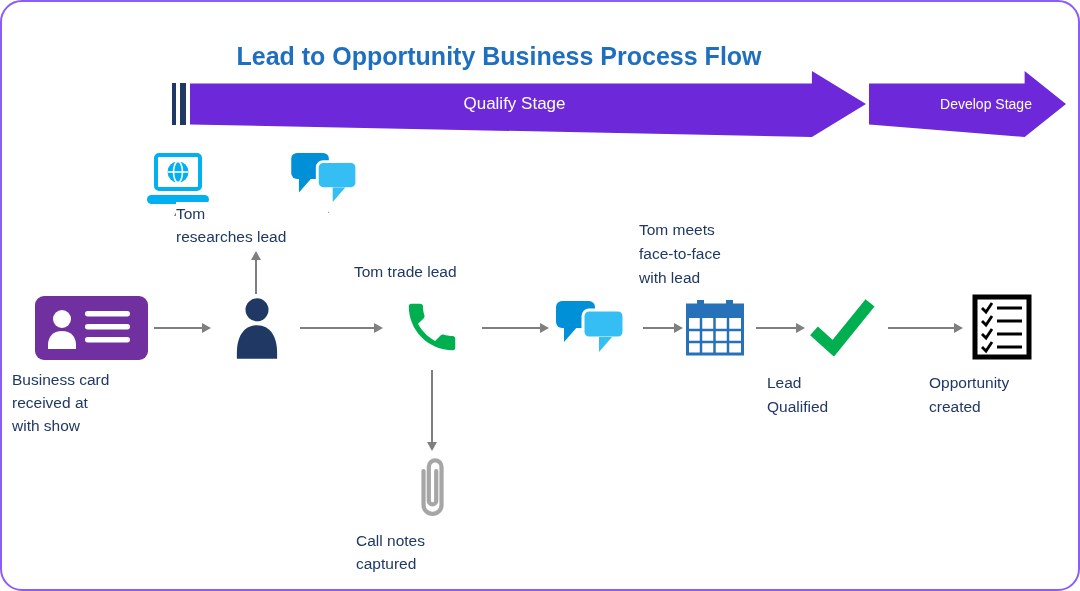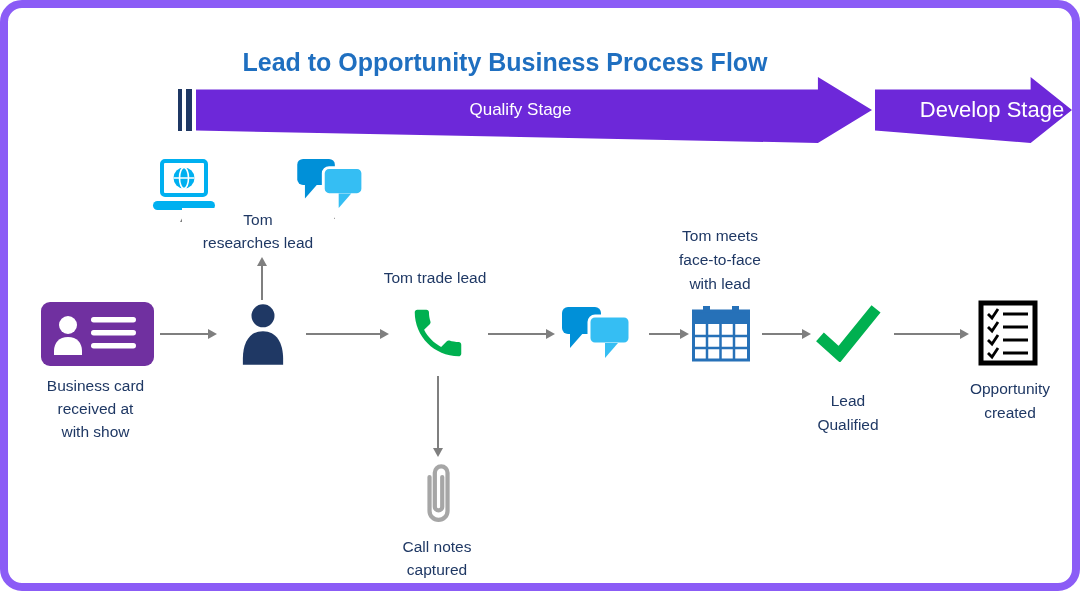--- a/index.html
+++ b/index.html
@@ -1,26 +1,26 @@
 <!DOCTYPE html>
 <html><head>
 <meta charset="utf-8">
 <style>
   * { margin:0; padding:0; box-sizing:border-box; }
   body { font-family:"Liberation Sans", sans-serif; background:#ffffff; }
   .canvas { position:relative; width:1080px; height:591px; background:#ffffff;
-            border:8px solid #8b5cf6; border-radius:22px; overflow:hidden; }
+            border:2px solid #8b5cf6; border-radius:22px; overflow:hidden; }
   .title { position:absolute; left:137px; top:40px; width:720px; text-align:center;
            font-size:25px; font-weight:bold; color:#1F6FC0; }
   .banner { position:absolute; background:#6d28d9; }
   .banner .txt { position:absolute; top:50%; transform:translateY(-50%);
                  text-align:center; font-size:17px; color:#ffffff; }
   .stripe { position:absolute; background:#1F3864; }
   .lbl { position:absolute; color:#1F3864; font-size:15.5px; line-height:23px;
-         text-align:center; white-space:pre-line; }
+         white-space:pre-line; }
   .hline { position:absolute; height:2.4px; background:#7F7F7F; }
   .vline { position:absolute; width:2.4px; background:#7F7F7F; }
   .head  { position:absolute; width:0; height:0; }
   .head-r { border-top:5.5px solid transparent; border-bottom:5.5px solid transparent; border-left:9px solid #7F7F7F; }
   .head-u { border-left:5.5px solid transparent; border-right:5.5px solid transparent; border-bottom:9px solid #7F7F7F; }
   .head-d { border-left:5.5px solid transparent; border-right:5.5px solid transparent; border-top:9px solid #7F7F7F; }
   .abs { position:absolute; }
 </style>
 </head>
 <body>
@@ -30,21 +30,21 @@
   <div class="title">Lead to Opportunity Business Process Flow</div>
 
   <div class="stripe" style="left:170px;top:81px;width:4px;height:42px;"></div>
   <div class="stripe" style="left:178px;top:81px;width:6px;height:42px;"></div>
 
   <div class="banner" style="left:188px;top:69px;width:676px;height:66px;clip-path:polygon(0 19%,92% 19%,92% 0,100% 50%,92% 100%,0 81%);">
     <span class="txt" style="left:0;right:4%;">Qualify Stage</span>
   </div>
 
   <div class="banner" style="left:867px;top:69px;width:197px;height:66px;clip-path:polygon(0 19%,79% 19%,79% 0,100% 50%,79% 100%,0 81%);">
-    <span class="txt" style="left:0;right:0;font-size:22px;padding-left:37px;">Develop Stage</span>
+    <span class="txt" style="left:0;right:0;font-size:14px;padding-left:37px;">Develop Stage</span>
   </div>
 
   <svg class="abs" style="left:33px;top:294px;" width="113" height="64" viewBox="0 0 113 64">
     <rect x="0" y="0" width="113" height="64" rx="9" fill="#7030A0"></rect>
     <circle cx="27" cy="23" r="9" fill="#ffffff"></circle>
     <path d="M27 35 c-9 0 -14 6 -14 14 v4 h28 v-4 c0 -8 -5 -14 -14 -14 z" fill="#ffffff"></path>
     <rect x="50" y="15" width="45" height="5.5" rx="2.7" fill="#ffffff"></rect>
     <rect x="50" y="28" width="45" height="5.5" rx="2.7" fill="#ffffff"></rect>
     <rect x="50" y="41" width="45" height="5.5" rx="2.7" fill="#ffffff"></rect>
   </svg>
@@ -130,21 +130,21 @@
     <line x1="1.5" y1="30" x2="56.5" y2="30" stroke="#2671B8" stroke-width="2.5"></line>
     <line x1="1.5" y1="42" x2="56.5" y2="42" stroke="#2671B8" stroke-width="2.5"></line>
   </svg>
 
   <div class="hline" style="left:754px;top:325px;width:42px;"></div>
   <div class="head head-r" style="left:794px;top:321px;"></div>
 
   <svg class="abs" style="left:806px;top:296px;" width="68" height="58" viewBox="0 0 70 60">
     <polyline points="6,34 26,52 64,5" fill="none" stroke="#00B050" stroke-width="12"></polyline>
   </svg>
-  <div class="lbl" style="left:765px;top:381px;width:150px;line-height:24px;">Lead
+  <div class="lbl" style="left:765px;top:369px;width:150px;line-height:24px;">Lead
 Qualified</div>
 
   <div class="hline" style="left:886px;top:325px;width:68px;"></div>
   <div class="head head-r" style="left:952px;top:321px;"></div>
 
   <svg class="abs" style="left:970px;top:292px;" width="60" height="66" viewBox="0 0 60 66">
     <rect x="3" y="3" width="54" height="60" fill="#ffffff" stroke="#000000" stroke-width="5"></rect>
     <polyline points="10,14 14,18 20,9" fill="none" stroke="#000000" stroke-width="2.8"></polyline>
     <line x1="25" y1="14" x2="50" y2="14" stroke="#000000" stroke-width="3"></line>
     <polyline points="10,27 14,31 20,22" fill="none" stroke="#000000" stroke-width="2.8"></polyline>

